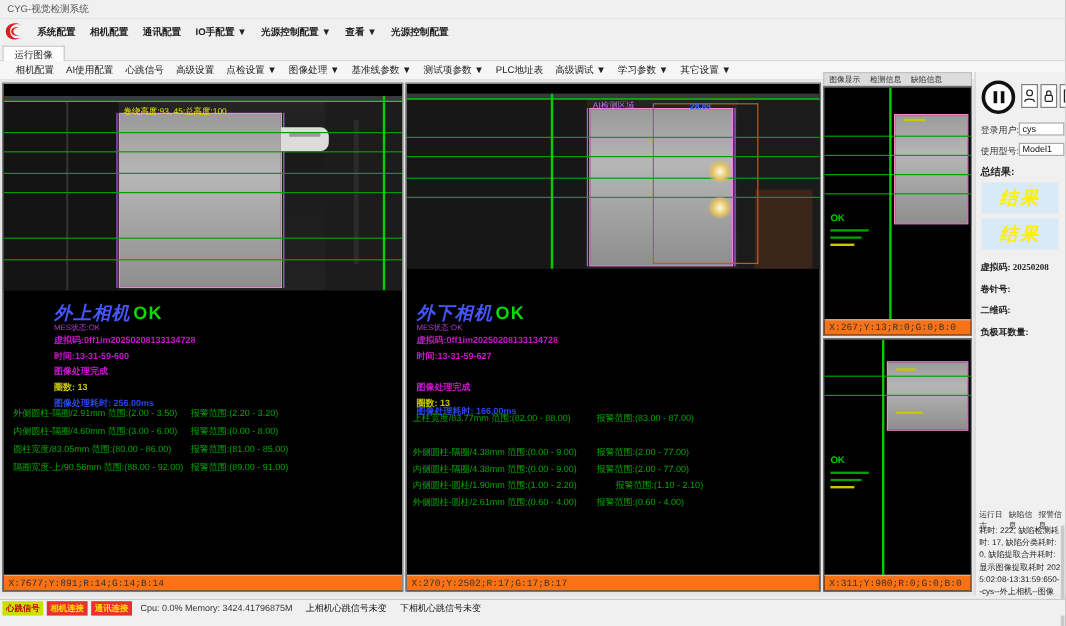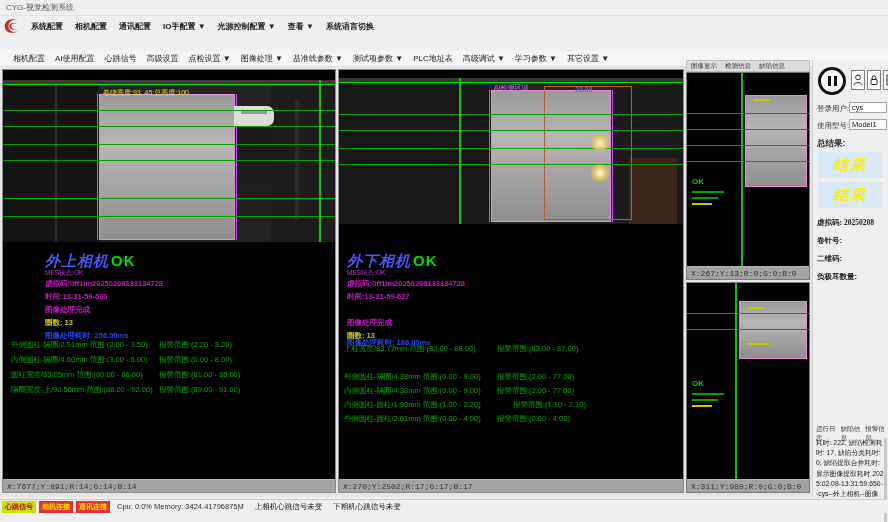--- a/index.html
+++ b/index.html
@@ -20,21 +20,21 @@
   #toolbar{left:0;top:51px;width:888px;height:16px;background:#f6f6f6;border-bottom:1px solid #ddd;
            display:flex;align-items:center;padding-left:8px;}
   .toolitem{font-size:8px;color:#222;padding:1px 5px;}
 
   #mainbg{left:0;top:67px;width:888px;height:430px;background:#e6e6e6;}
 
   
   .campanel{background:#000;border:1px solid #8a8a8a;overflow:hidden;}
   #leftpanel{left:2px;top:69px;width:334px;height:424px;}
   #midpanel{left:338px;top:69px;width:346px;height:424px;}
-  .coordbar{position:absolute;left:0;bottom:0;width:100%;height:13px;background:#a3a3a3;
+  .coordbar{position:absolute;left:0;bottom:0;width:100%;height:13px;background:#f97316;
             border-top:1px solid #b5b5b5;font-family:"Liberation Mono",monospace;font-size:8px;
             color:#333;line-height:13px;padding-left:4px;}
   .imgarea{position:absolute;left:0;overflow:hidden;background:linear-gradient(180deg,#262626,#1a1a1a 30%,#222);}
   .gline{position:absolute;height:1px;background:#00a000;}
   .gvline{position:absolute;width:2px;background:#00cc00;}
   .cell{position:absolute;background:linear-gradient(180deg,#9a9a9a,#b6b6b6 35%,#8e8e8e);
         border:1px solid #f08ad8;}
   .pline{position:absolute;width:1px;background:#b060f0;}
   .machblock{position:absolute;background:#151515;}
   .annot-y{position:absolute;font-size:7px;color:#e8e800;white-space:nowrap;}
@@ -106,23 +106,26 @@
     <svg class="logo" viewBox="0 0 20 20">
       <path d="M16 4 C8 0 2 5 2 10 c0 6 6 10 14 6 c-7 2 -10 -2 -10 -6 c0 -5 5 -8 10 -6z" fill="#d42020"></path>
       <path d="M15 7 C10 5 7 8 7 10 c0 3 3 5 8 4 c-4 0 -6 -2 -6 -4 c0 -2 3 -4 6 -3z" fill="#d42020"></path>
     </svg>
     <span class="menuitem">系统配置</span>
     <span class="menuitem">相机配置</span>
     <span class="menuitem">通讯配置</span>
     <span class="menuitem">IO手配置 ▼</span>
     <span class="menuitem">光源控制配置 ▼</span>
     <span class="menuitem">查看 ▼</span>
-    <span class="menuitem">系统语言切换</span>
-  </div>
-
+    <span class="menuitem">光源控制配置</span>
+  </div>
+
+  <div class="abs" id="tabrow">
+    <span class="tab">运行图像</span>
+  </div>
 
   <div class="abs" id="toolbar">
     <span class="toolitem">相机配置</span>
     <span class="toolitem">AI使用配置</span>
     <span class="toolitem">心跳信号</span>
     <span class="toolitem">高级设置</span>
     <span class="toolitem">点检设置 ▼</span>
     <span class="toolitem">图像处理 ▼</span>
     <span class="toolitem">基准线参数 ▼</span>
     <span class="toolitem">测试项参数 ▼</span>

